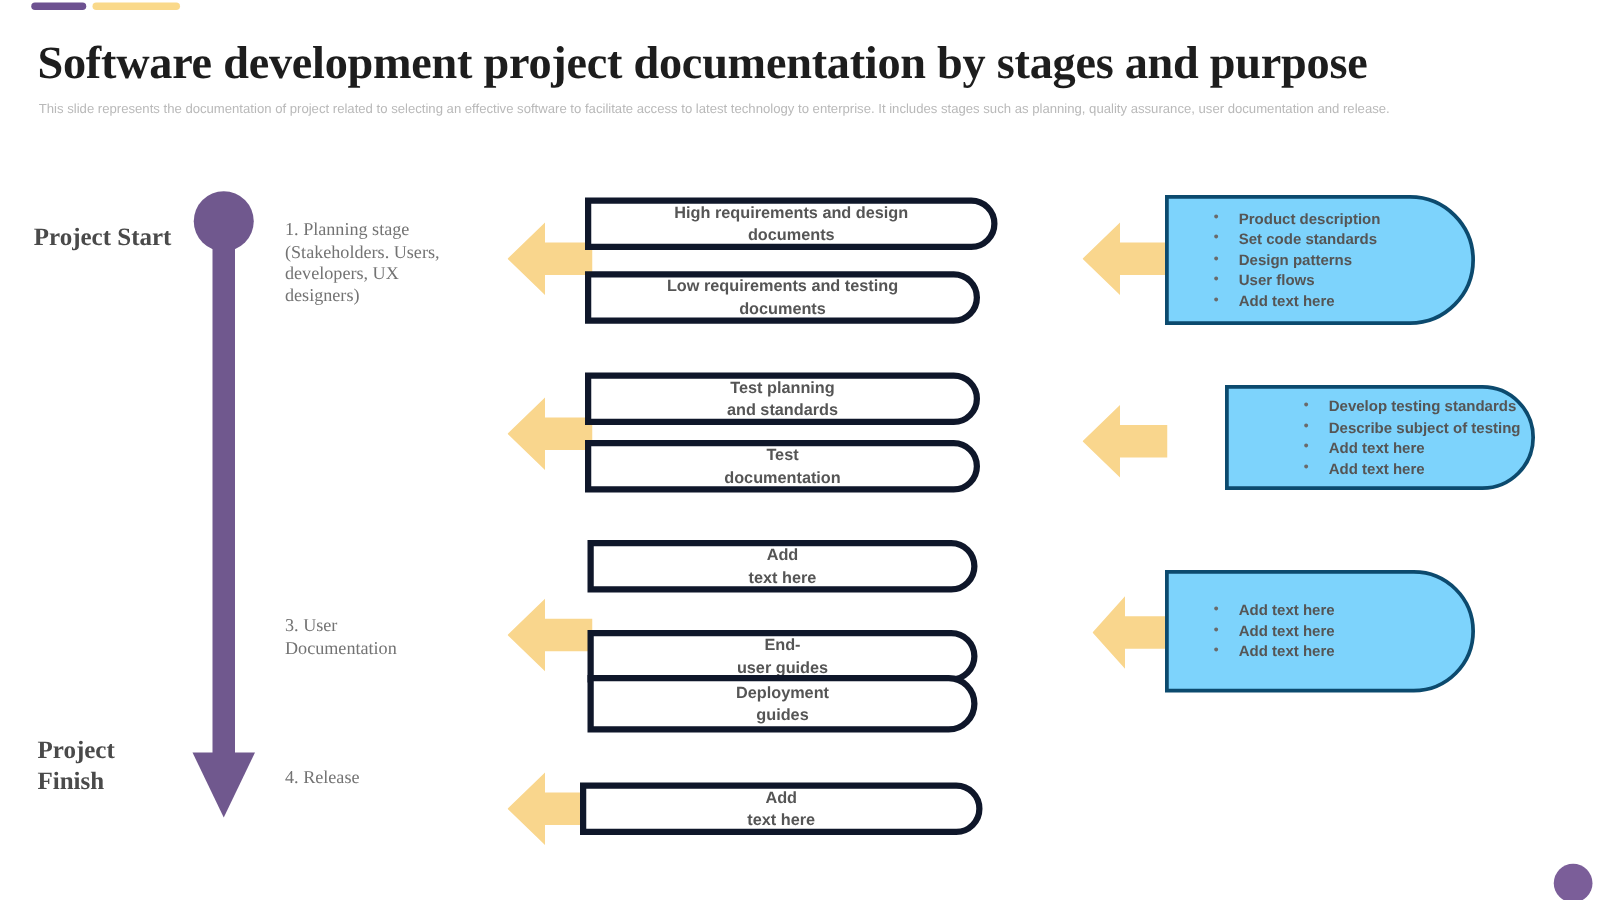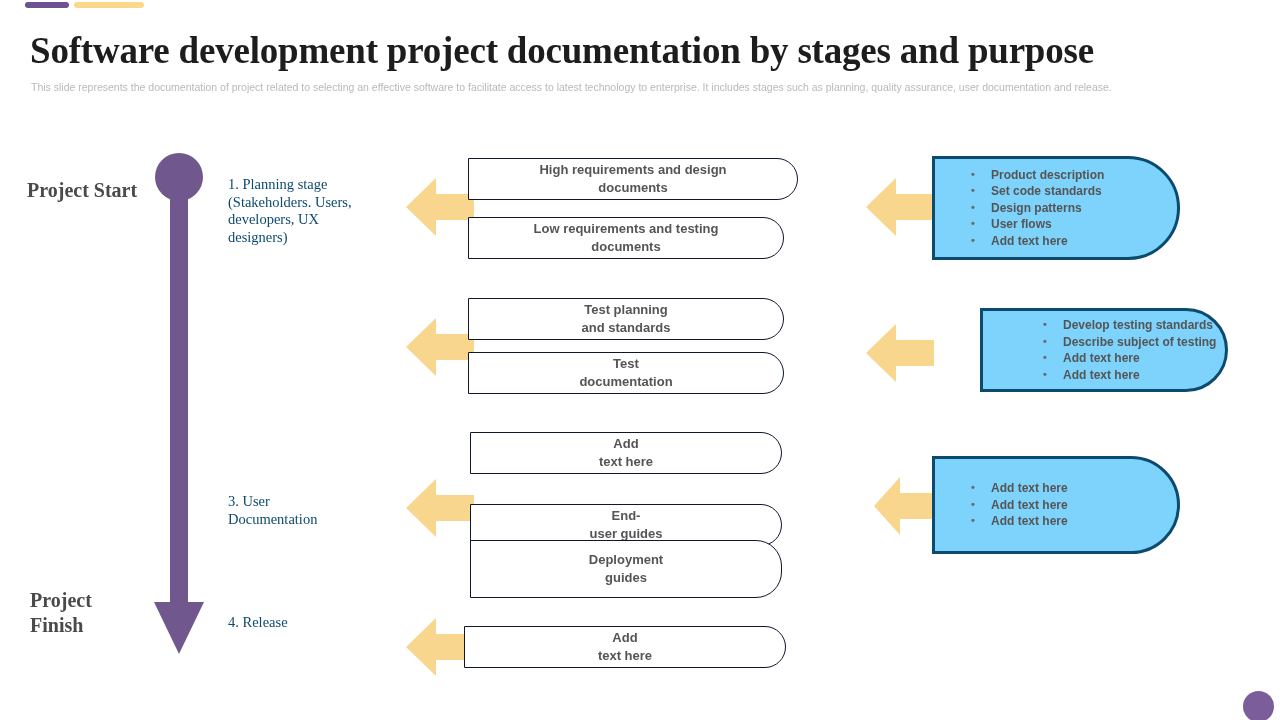--- a/index.html
+++ b/index.html
@@ -95,36 +95,36 @@
   }
   .tl-label.start  { left: 27px; top: 178px; }
   .tl-label.finish { left: 30px; top: 588px; }
 
   
   .stage-caption {
     position: absolute;
     font-family: "Liberation Serif", serif;
     font-size: 14.5px;
     line-height: 17.5px;
-    color: #0c4a6e;
+    color: #737373;
     width: 160px;
   }
 
   
   .arrow {
     position: absolute;
     color: #f9d68d;
   }
   .arrow svg { display: block; }
 
   
   .cap {
     position: absolute;
     box-sizing: border-box;
-    border: 1px solid #0f172a;
+    border: 5px solid #0f172a;
     border-radius: 0 26px 26px 0;
     background: #ffffff;
     display: flex;
     align-items: center;
     justify-content: center;
     text-align: center;
     font-size: 13px;
     font-weight: bold;
     line-height: 18px;
     color: #555555;
@@ -293,21 +293,21 @@
     </div>
   </div>
 
   <div class="cap" style="left:470px; top:504px; width:312px; height:42px;">
     <div>
       <div>End-</div>
       <div>user guides</div>
     </div>
   </div>
 
-  <div class="cap" style="left:470px; top:540px; width:312px; height:58px;">
+  <div class="cap" style="left:470px; top:540px; width:312px; height:46px;">
     <div>
       <div>Deployment</div>
       <div>guides</div>
     </div>
   </div>
 
   <div class="arrow" style="left:874px; top:475px;">
     <svg width="60" height="62" viewBox="0 0 60 62" aria-hidden="true">
       <polygon points="0,31 26,2 26,18 60,18 60,44 26,44 26,60" fill="#f9d68d"></polygon>
     </svg>

